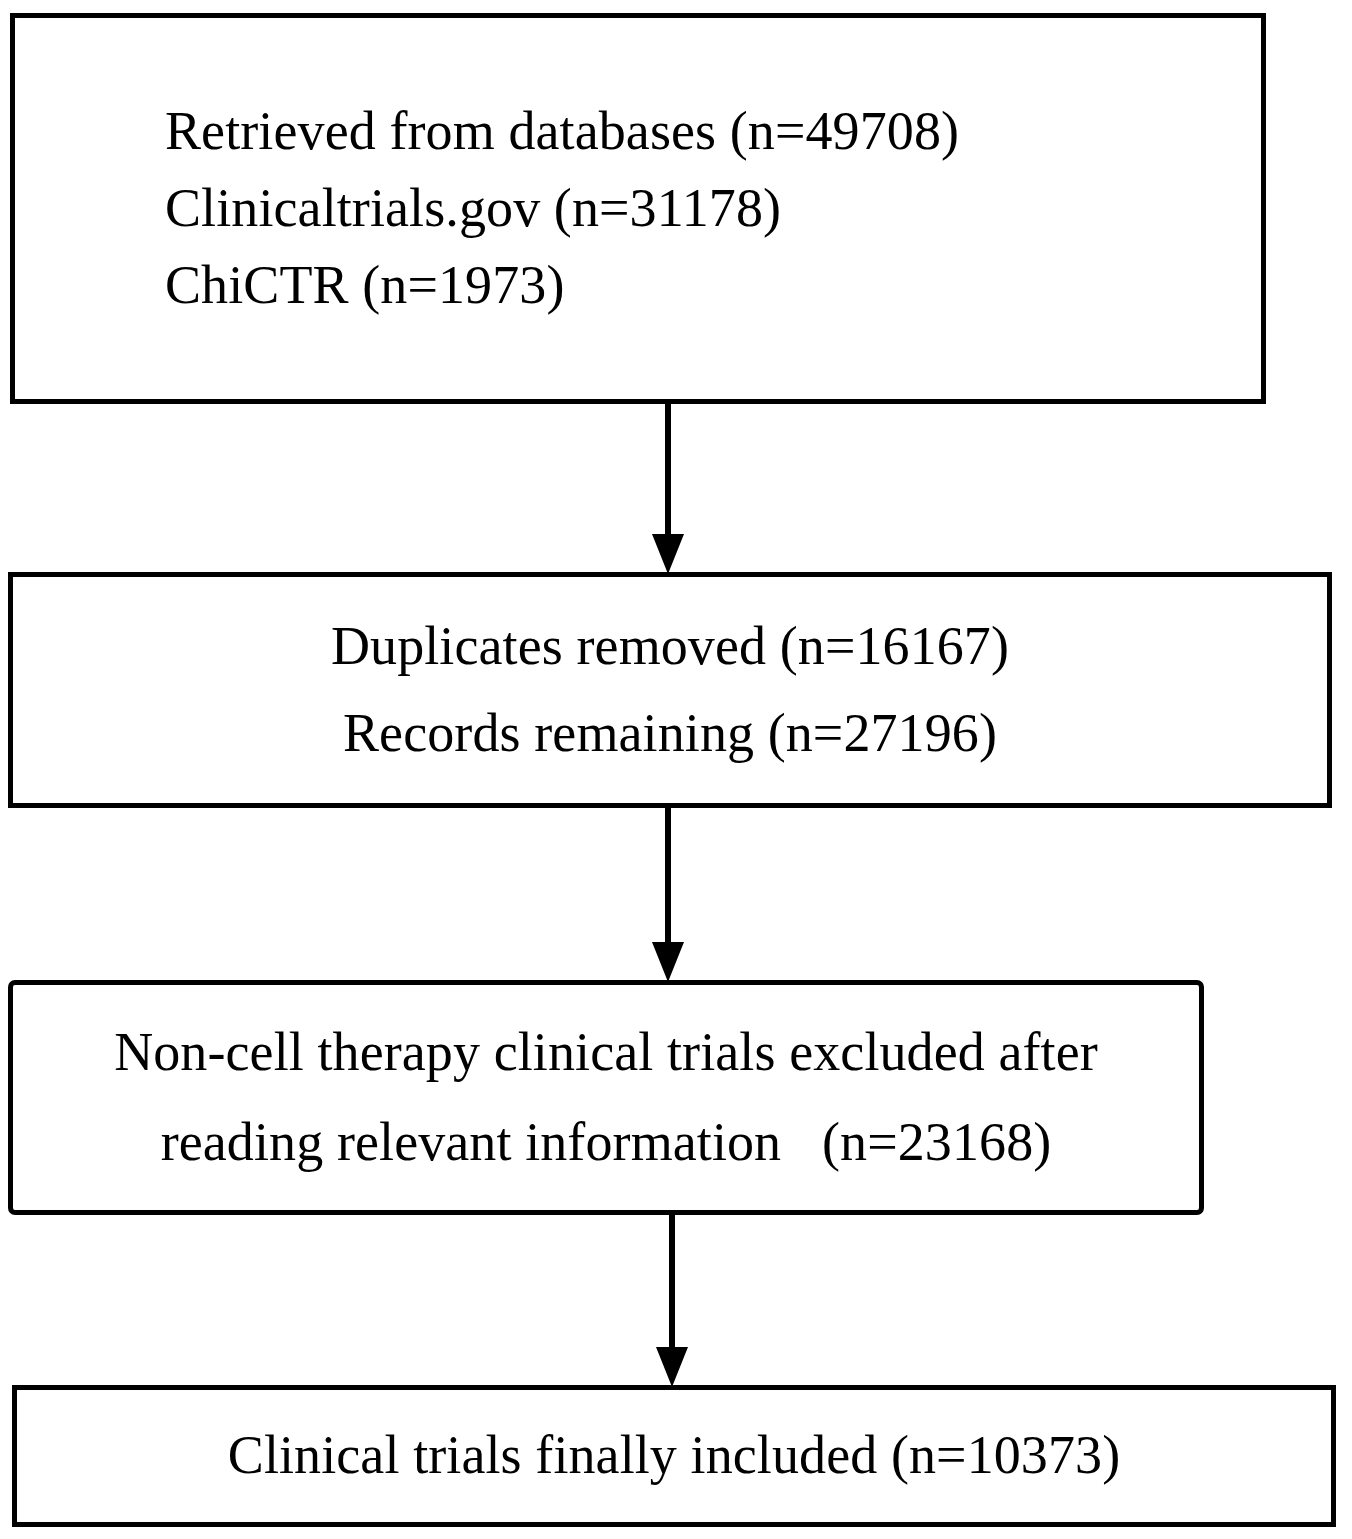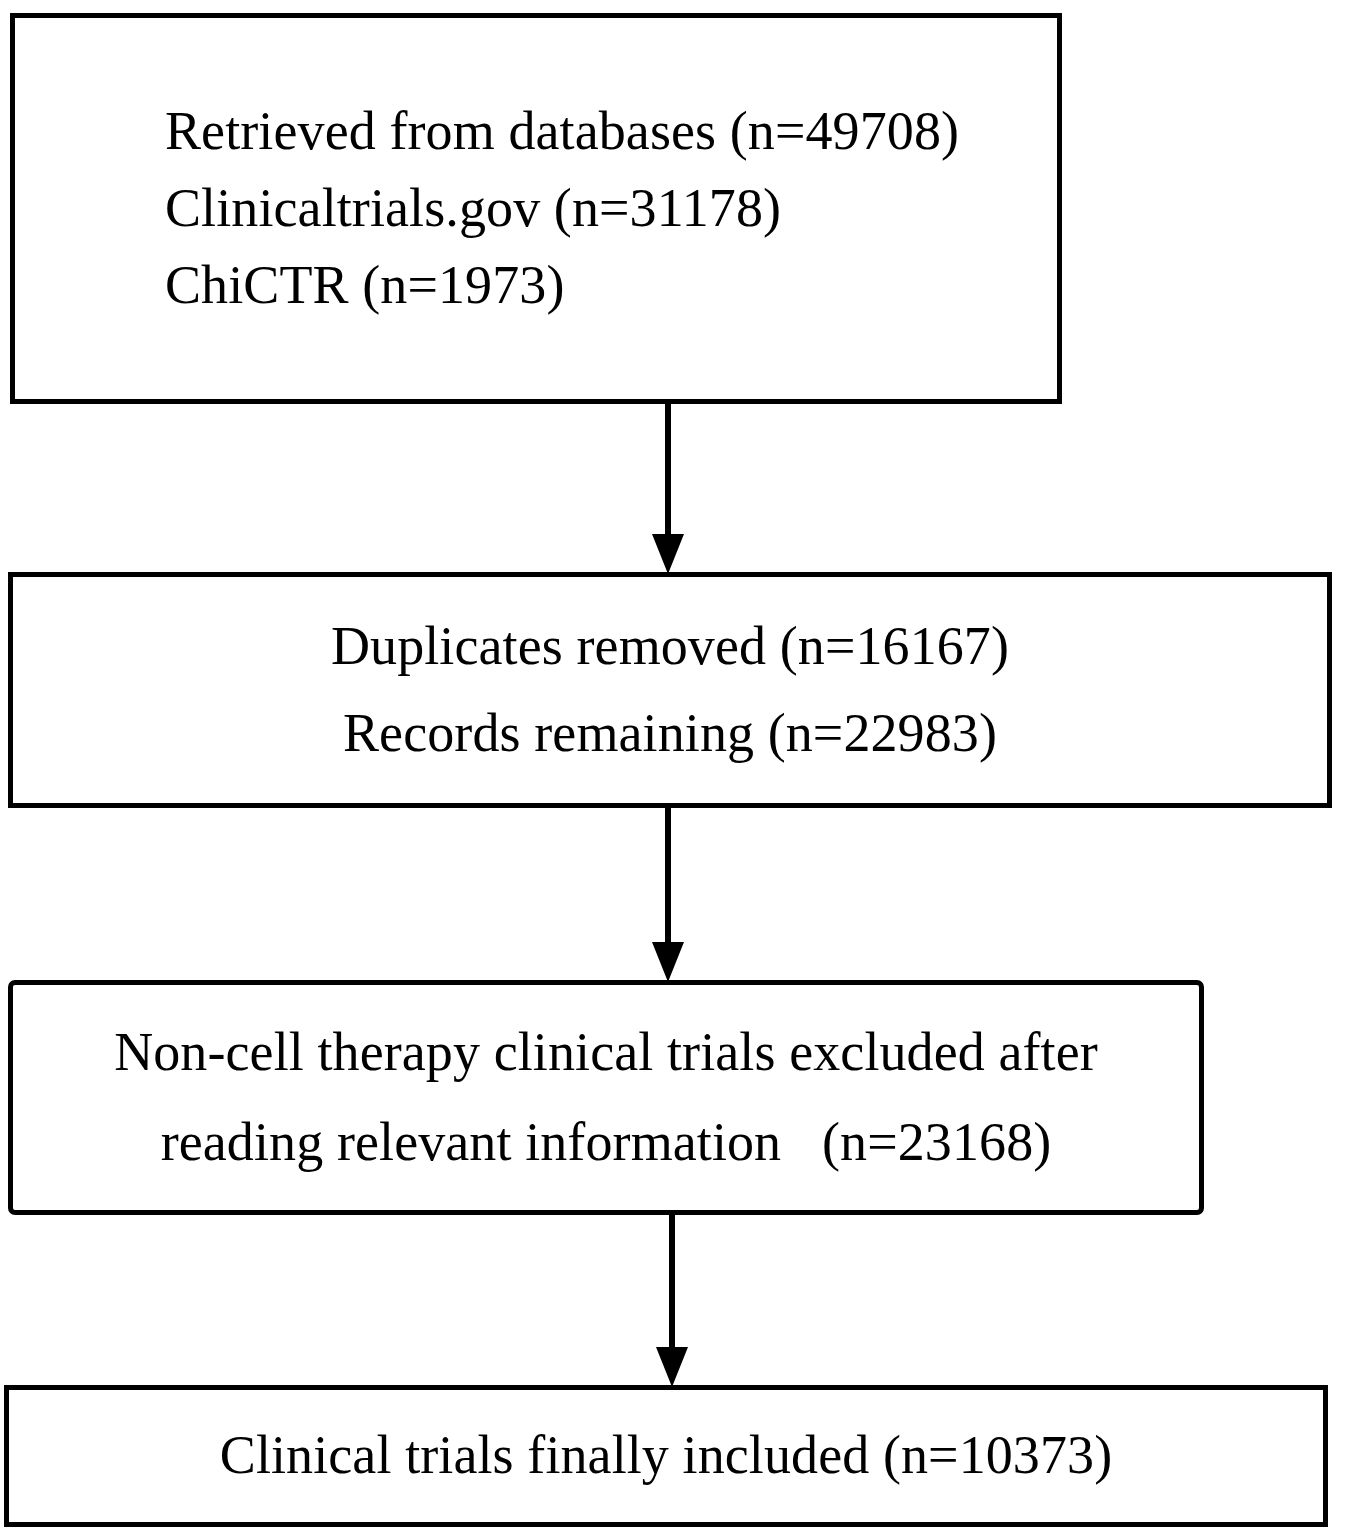--- a/index.html
+++ b/index.html
@@ -35,24 +35,24 @@
     letter-spacing: 0.1px;
     white-space: pre;
     color: #000000;
   }
   .align-left  { align-items: flex-start; }
   .align-left .line { padding-left: 150px; }
   .align-center { align-items: center; }
   .align-center .line { text-align: center; }
 
   
-  #box-1 { left: 10px;  top: 13px;   width: 1052px; height: 391px; }
+  #box-1 { left: 10px;  top: 13px;   width: 1256px; height: 391px; }
   #box-2 { left: 8px;   top: 572px;  width: 1324px; height: 236px; }
   #box-3 { left: 8px;   top: 980px;  width: 1196px; height: 235px; border-radius: 7px; }
-  #box-4 { left: 4px;   top: 1385px; width: 1324px; height: 142px; }
+  #box-4 { left: 12px;   top: 1385px; width: 1324px; height: 142px; }
 
   #box-1 .line { line-height: 1.43; }
   #box-2 .line { line-height: 1.62; }
   #box-3 .line { line-height: 1.66; }
 
   
   .flow-arrow {
     position: absolute;
     width: 40px;
     display: block;
@@ -72,21 +72,21 @@
     <span class="line">ChiCTR (n=1973)</span>
   </div>
 
   <svg class="flow-arrow" id="arrow-1" viewBox="0 0 40 172" preserveAspectRatio="none">
     <line x1="20" y1="0" x2="20" y2="142" stroke="#000000" stroke-width="6"></line>
     <polygon points="20,172 4,132 36,132" fill="#000000"></polygon>
   </svg>
 
   <div class="flow-box align-center" id="box-2">
     <span class="line">Duplicates removed (n=16167)</span>
-    <span class="line">Records remaining (n=22983)</span>
+    <span class="line">Records remaining (n=27196)</span>
   </div>
 
   <svg class="flow-arrow" id="arrow-2" viewBox="0 0 40 179" preserveAspectRatio="none">
     <line x1="20" y1="0" x2="20" y2="149" stroke="#000000" stroke-width="6"></line>
     <polygon points="20,179 4,139 36,139" fill="#000000"></polygon>
   </svg>
 
   <div class="flow-box align-center" id="box-3">
     <span class="line">Non-cell therapy clinical trials excluded after</span>
     <span class="line">reading relevant information   (n=23168)</span>

